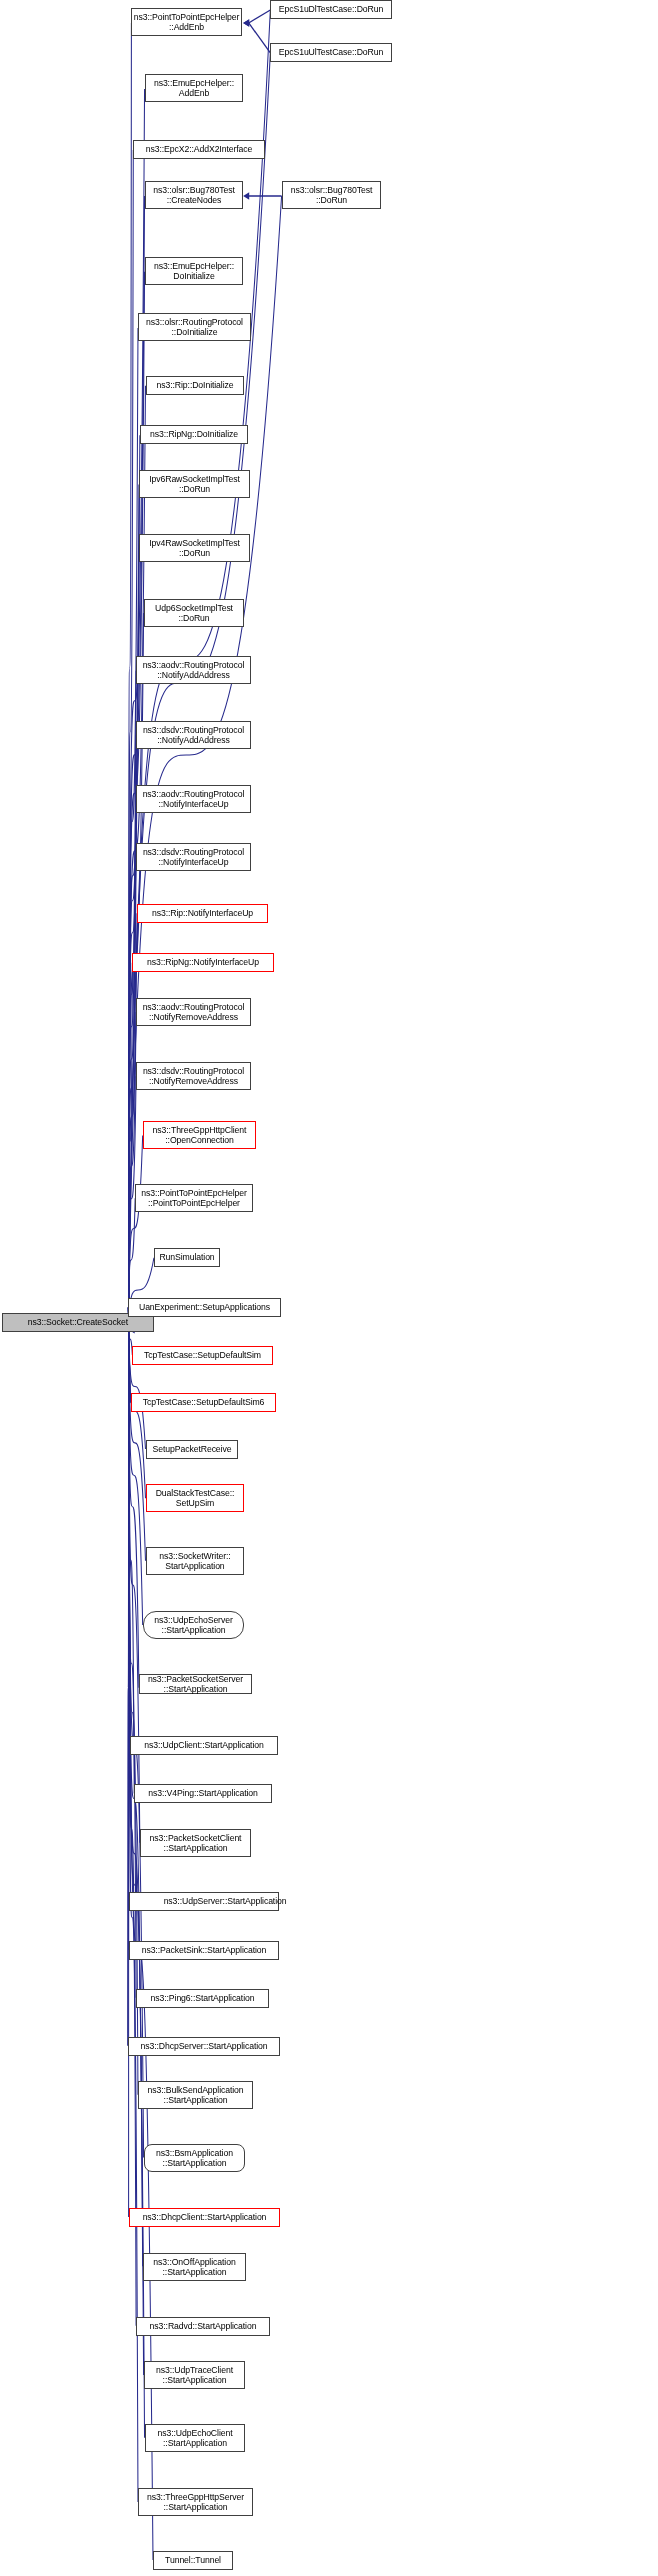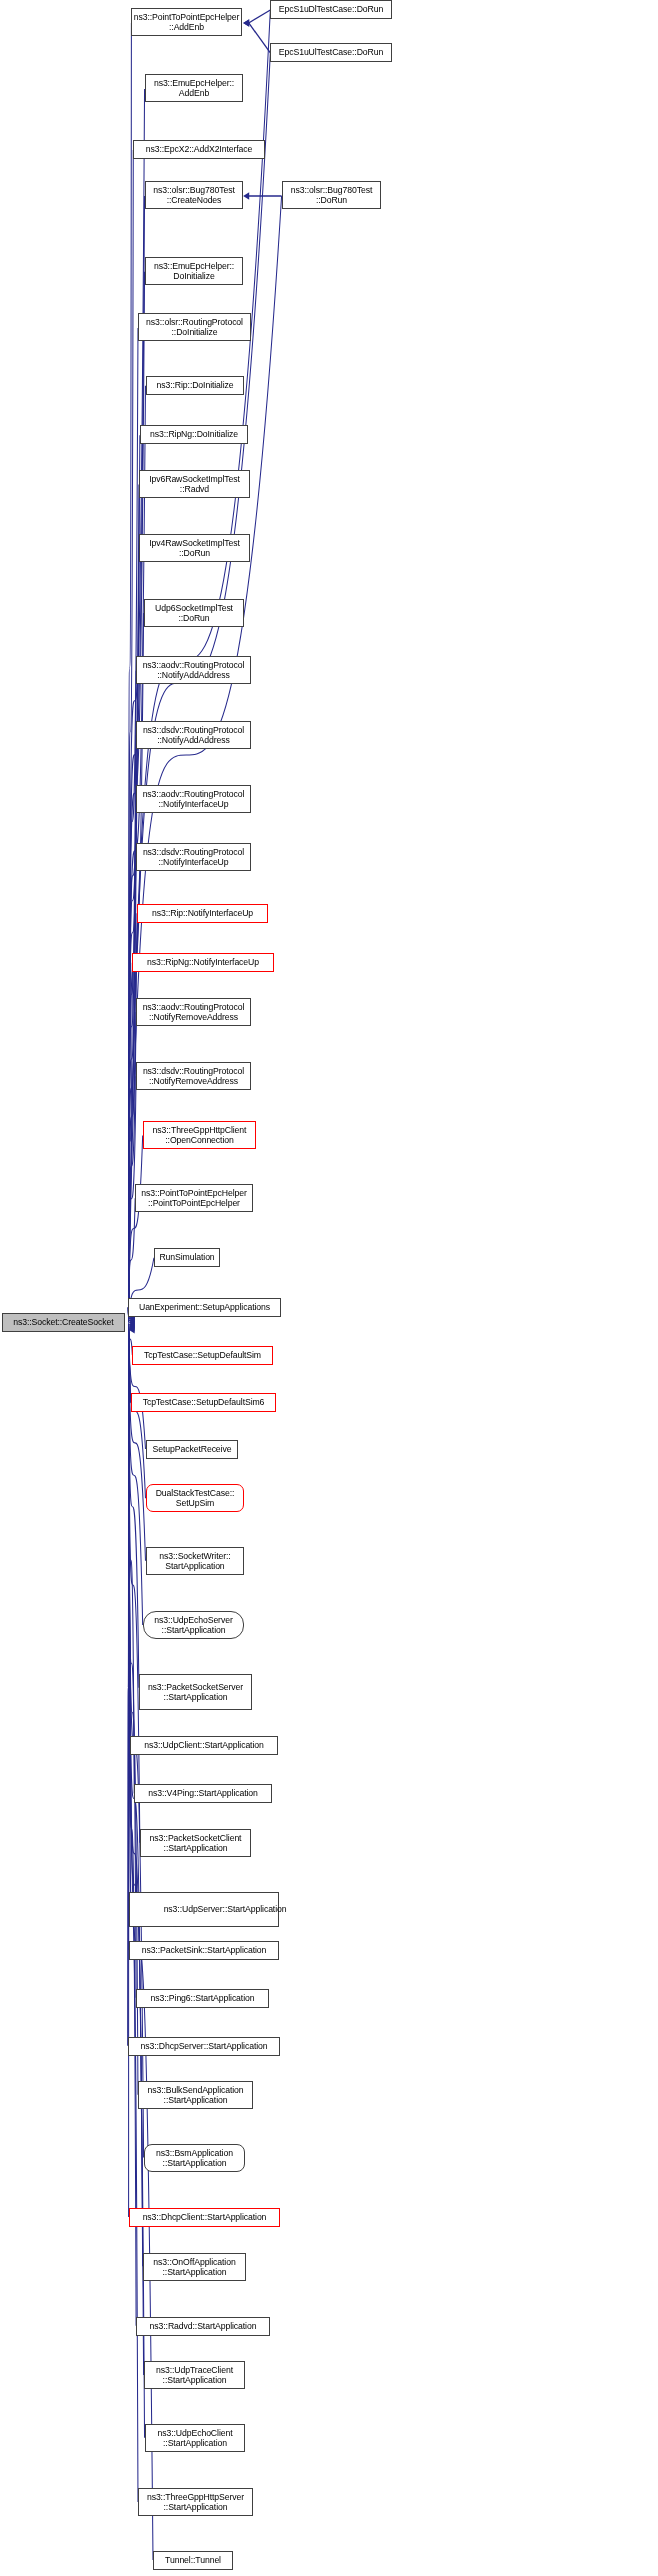--- a/index.html
+++ b/index.html
@@ -92,40 +92,40 @@
       <polygon points="137,1416 143.5,1412 143.5,1420" fill="#26298c"></polygon>
       <polygon points="146,1391.972 152.5,1387.972 152.5,1395.972" fill="#26298c"></polygon>
       <polygon points="146,1442.896 152.5,1438.896 152.5,1446.896" fill="#26298c"></polygon>
       <path d="M 288,10 L 265,23.78" fill="none" stroke="#26298c" stroke-width="1.4"></path>
       <polygon points="259,23.78 265.5,19.78 265.5,27.78" fill="#26298c"></polygon>
       <path d="M 288,55.656 L 265,23.78" fill="none" stroke="#26298c" stroke-width="1.4"></path>
       <polygon points="259,23.78 265.5,19.78 265.5,27.78" fill="#26298c"></polygon>
       <path d="M 300,208.16 L 265,208.16" fill="none" stroke="#26298c" stroke-width="1.4"></path>
       <polygon points="259,208.16 265.5,204.16 265.5,212.16" fill="#26298c"></polygon>
     </svg>
-<div class="node center" style="left: 1.9px; top: 1313px; width: 123px; height: 19px;">ns3::Socket::CreateSocket</div>
+<div class="node center" style="left: 1.9px; top: 1313px; width: 152px; height: 19px;">ns3::Socket::CreateSocket</div>
     <div class="node" style="left: 131px; top: 8.2px; width: 111px; height: 28px;">ns3::PointToPointEpcHelper
 ::AddEnb</div>
     <div class="node" style="left: 270px; top: 0px; width: 122px; height: 19px;">EpcS1uDlTestCase::DoRun</div>
     <div class="node" style="left: 270px; top: 43px; width: 122px; height: 19px;">EpcS1uUlTestCase::DoRun</div>
     <div class="node" style="left: 145px; top: 74px; width: 98px; height: 28px;">ns3::EmuEpcHelper::
 AddEnb</div>
     <div class="node" style="left: 133px; top: 140px; width: 132px; height: 19px;">ns3::EpcX2::AddX2Interface</div>
     <div class="node" style="left: 145px; top: 181px; width: 98px; height: 28px;">ns3::olsr::Bug780Test
 ::CreateNodes</div>
     <div class="node" style="left: 282px; top: 181px; width: 99px; height: 28px;">ns3::olsr::Bug780Test
 ::DoRun</div>
     <div class="node" style="left: 145px; top: 257px; width: 98px; height: 28px;">ns3::EmuEpcHelper::
 DoInitialize</div>
     <div class="node" style="left: 138px; top: 313px; width: 113px; height: 28px;">ns3::olsr::RoutingProtocol
 ::DoInitialize</div>
     <div class="node" style="left: 146px; top: 376px; width: 98px; height: 19px;">ns3::Rip::DoInitialize</div>
     <div class="node" style="left: 140px; top: 425px; width: 108px; height: 19px;">ns3::RipNg::DoInitialize</div>
     <div class="node" style="left: 139px; top: 470px; width: 111px; height: 28px;">Ipv6RawSocketImplTest
-::Radvd</div>
+::DoRun</div>
     <div class="node" style="left: 139px; top: 534px; width: 111px; height: 28px;">Ipv4RawSocketImplTest
 ::DoRun</div>
     <div class="node" style="left: 144px; top: 599px; width: 100px; height: 28px;">Udp6SocketImplTest
 ::DoRun</div>
     <div class="node" style="left: 136px; top: 656px; width: 115px; height: 28px;">ns3::aodv::RoutingProtocol
 ::NotifyAddAddress</div>
     <div class="node" style="left: 136px; top: 721px; width: 115px; height: 28px;">ns3::dsdv::RoutingProtocol
 ::NotifyAddAddress</div>
     <div class="node" style="left: 136px; top: 785px; width: 115px; height: 28px;">ns3::aodv::RoutingProtocol
 ::NotifyInterfaceUp</div>
@@ -139,33 +139,33 @@
 ::NotifyRemoveAddress</div>
     <div class="node red" style="left: 143px; top: 1121px; width: 113px; height: 28px;">ns3::ThreeGppHttpClient
 ::OpenConnection</div>
     <div class="node" style="left: 135px; top: 1184px; width: 118px; height: 28px;">ns3::PointToPointEpcHelper
 ::PointToPointEpcHelper</div>
     <div class="node" style="left: 154px; top: 1248px; width: 66px; height: 19px;">RunSimulation</div>
     <div class="node" style="left: 128px; top: 1298px; width: 153px; height: 19px;">UanExperiment::SetupApplications</div>
     <div class="node red" style="left: 132px; top: 1346px; width: 141px; height: 19px;">TcpTestCase::SetupDefaultSim</div>
     <div class="node red" style="left: 131px; top: 1393px; width: 145px; height: 19px;">TcpTestCase::SetupDefaultSim6</div>
     <div class="node" style="left: 146px; top: 1440px; width: 92px; height: 19px;">SetupPacketReceive</div>
-    <div class="node red" style="left: 146px; top: 1484px; width: 98px; height: 28px; border-radius: 7px;">DualStackTestCase::
+    <div class="node red" style="left: 146px; top: 1484px; width: 98px; height: 28px;">DualStackTestCase::
 SetUpSim</div>
     <div class="node" style="left: 146px; top: 1547px; width: 98px; height: 28px;">ns3::SocketWriter::
 StartApplication</div>
     <div class="node" style="left: 143px; top: 1611px; width: 101px; height: 28px; border-radius: 13px;">ns3::UdpEchoServer
 ::StartApplication</div>
-    <div class="node" style="left: 139px; top: 1674px; width: 113px; height: 36px;">ns3::PacketSocketServer
+    <div class="node" style="left: 139px; top: 1674px; width: 113px; height: 20px;">ns3::PacketSocketServer
 ::StartApplication</div>
     <div class="node" style="left: 130px; top: 1736px; width: 148px; height: 19px;">ns3::UdpClient::StartApplication</div>
     <div class="node" style="left: 134px; top: 1784px; width: 138px; height: 19px;">ns3::V4Ping::StartApplication</div>
     <div class="node" style="left: 140px; top: 1829px; width: 111px; height: 28px;">ns3::PacketSocketClient
 ::StartApplication</div>
-    <div class="node" style="left: 129px; top: 1892px; width: 150px; height: 35px; padding-left: 44px;">ns3::UdpServer::StartApplication</div>
+    <div class="node" style="left: 129px; top: 1892px; width: 150px; height: 19px; padding-left: 44px;">ns3::UdpServer::StartApplication</div>
     <div class="node" style="left: 129px; top: 1941px; width: 150px; height: 19px;">ns3::PacketSink::StartApplication</div>
     <div class="node" style="left: 136px; top: 1989px; width: 133px; height: 19px;">ns3::Ping6::StartApplication</div>
     <div class="node" style="left: 128px; top: 2037px; width: 152px; height: 19px;">ns3::DhcpServer::StartApplication</div>
     <div class="node" style="left: 138px; top: 2081px; width: 115px; height: 28px;">ns3::BulkSendApplication
 ::StartApplication</div>
     <div class="node" style="left: 144px; top: 2144px; width: 101px; height: 28px; border-radius: 8px;">ns3::BsmApplication
 ::StartApplication</div>
     <div class="node red" style="left: 129px; top: 2208px; width: 151px; height: 19px;">ns3::DhcpClient::StartApplication</div>
     <div class="node" style="left: 143px; top: 2253px; width: 103px; height: 28px;">ns3::OnOffApplication
 ::StartApplication</div>

